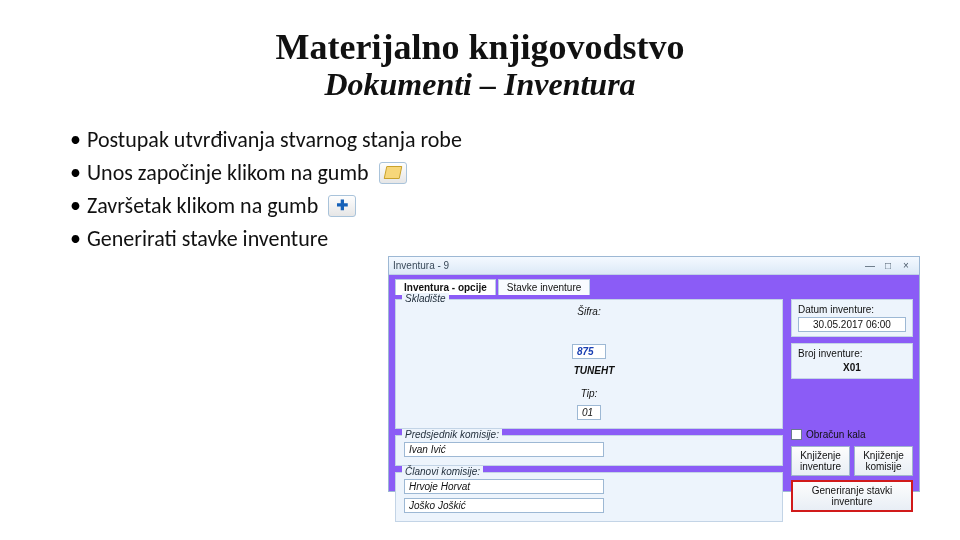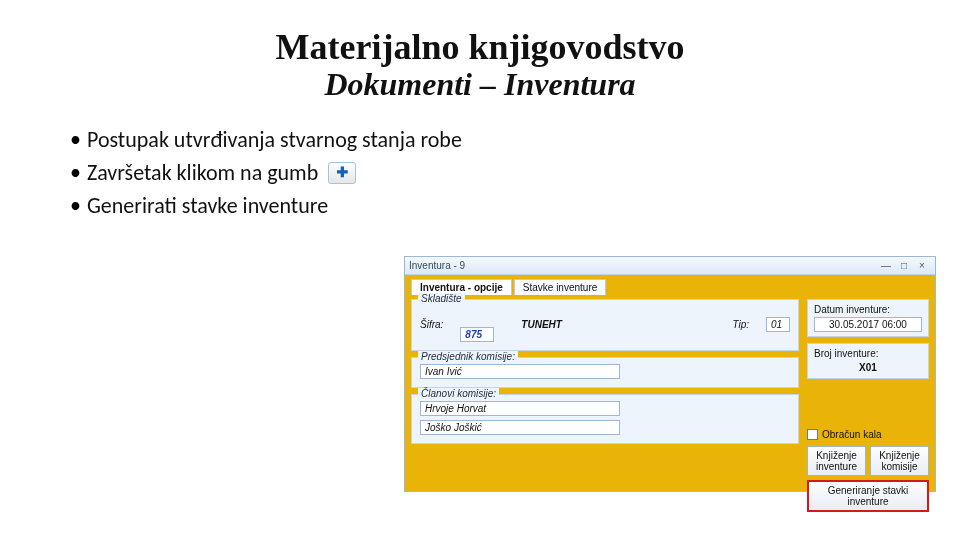--- a/index.html
+++ b/index.html
@@ -15,34 +15,34 @@
   ul.bullets li::before { content: "• "; color: #000; }
   ul.bullets li { display: flex; align-items: center; gap: 6px; }
   ul.bullets li span.txt { white-space: nowrap; }
 
   
   .iconbtn { width: 28px; height: 22px; background: linear-gradient(#fefefe,#e6e6e6); border: 1px solid #a9c3da; border-radius: 3px; display: inline-flex; align-items: center; justify-content: center; position: relative; margin-left: 4px; }
   .iconbtn.open::after { content: ""; width: 14px; height: 11px; background: #f7d77a; border: 1px solid #c9a22b; position: absolute; transform: skewX(-12deg); border-radius: 1px; }
   .iconbtn.plus::after { content: "✚"; color: #1560b8; font-size: 14px; font-weight: bold; }
 
   
-  .win { position: absolute; left: 404px; top: 256px; width: 532px; height: 236px; border: 1px solid #9db8d4; font-size: 10px; background: #eab308; font-family: Tahoma, Arial, sans-serif; }
+  .win { position: absolute; left: 388px; top: 256px; width: 532px; height: 236px; border: 1px solid #9db8d4; font-size: 10px; background: #8b5cf6; font-family: Tahoma, Arial, sans-serif; }
   .win-titlebar { height: 18px; background: linear-gradient(#f4f9ff,#dce9f7); border-bottom: 1px solid #c0d2e6; display: flex; align-items: center; padding: 0 4px; color: #3a4a5a; font-size: 10px; }
   .win-titlebar .spacer { flex: 1; }
   .win-titlebar .ctl { width: 18px; text-align: center; color: #4a5a6a; }
   .win-body { padding: 4px 6px; }
 
   .tabs { display: flex; gap: 2px; margin-bottom: 4px; }
   .tab { padding: 2px 8px; background: #f8fbff; border: 1px solid #b8cde3; border-bottom: none; font-size: 10px; }
   .tab.active { background: #fff; font-weight: 600; text-align: center; }
 
   .group { border: 1px solid #c3d4e6; padding: 6px 8px 8px 8px; margin-bottom: 6px; background: #edf4fc; position: relative; font-style: italic; }
   .group > .legend { position: absolute; top: -7px; left: 6px; background: #edf4fc; padding: 0 3px; font-size: 10px; color: #24313e; }
 
-  .row { display: flex; align-items: center; gap: 17px; }
+  .row { display: flex; align-items: center; gap: 6px; flex-direction: column; }
   .field-label { font-size: 10px; }
   .field-input { background: #fff; border: 1px solid #9db8d4; padding: 1px 4px; font-size: 10px; color: #111; height: 15px; }
   .blue { color: #1a3fb3; font-weight: 600; margin-top: 21px; }
   .rightgroup { border: 1px solid #c3d4e6; background: #edf4fc; padding: 4px 6px; margin-bottom: 6px; font-size: 10px; text-align: center; }
   .rightgroup .lbl { text-align: left; }
   .rightgroup .val { background: #fff; border: 1px solid #9db8d4; padding: 1px 4px; margin-top: 2px; font-size: 10px; }
   .rightgroup .val.ro { text-align: center; border: none; background: transparent; font-weight: 600; }
 
   .btn { background: linear-gradient(#fdfdfd,#e8eef5); border: 1px solid #a0b6cd; padding: 3px 6px; font-size: 10px; text-align: center; margin-top: 4px; width: 100%; }
   .btn.highlight { border: 2px solid #d11a1a; }
@@ -58,20 +58,24 @@
 <div class="slide">
   <div class="title">
     <h1>Materijalno knjigovodstvo</h1>
     <h2>Dokumenti – Inventura</h2>
   </div>
 
   <ul class="bullets">
     <li>
         <span class="txt">Postupak utvrđivanja stvarnog stanja robe</span>
       </li>
+    <li>
+      <span class="txt">Unos započinje klikom na gumb</span>
+      <span class="iconbtn open"></span>
+    </li>
     <li>
       <span class="txt">Završetak klikom na gumb</span>
       <span class="iconbtn plus"></span>
     </li>
     <li>
         <span class="txt">Generirati stavke inventure</span>
       </li>
   </ul>
 
   <div class="win">

